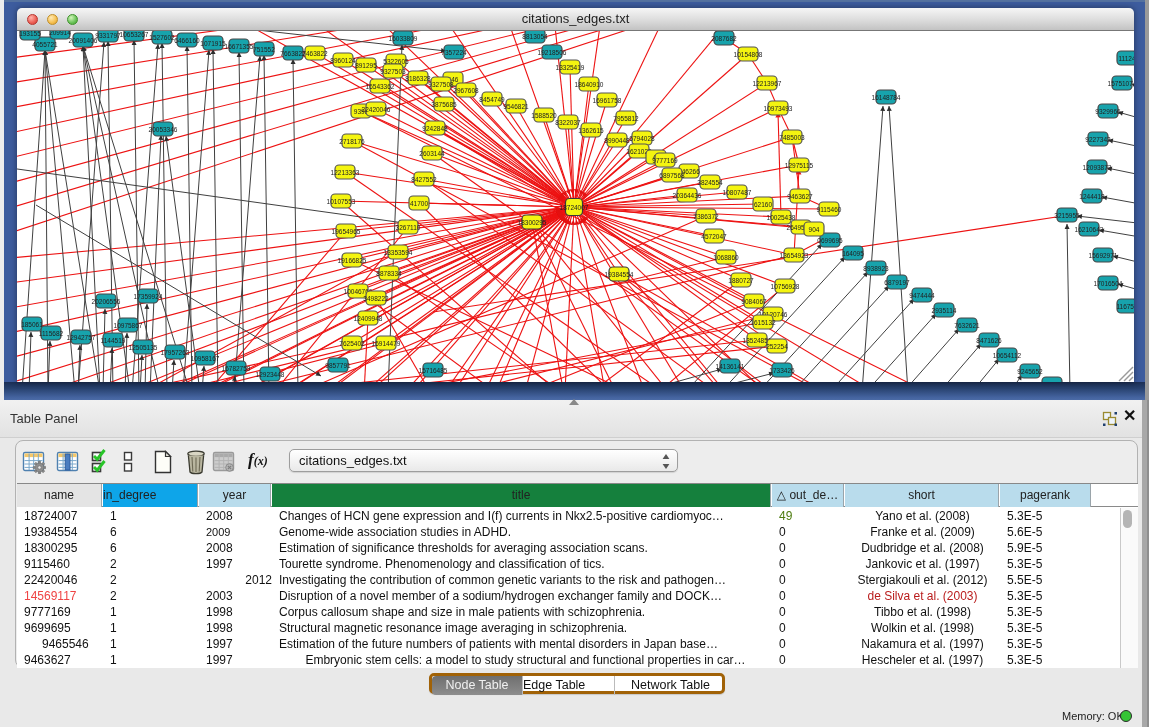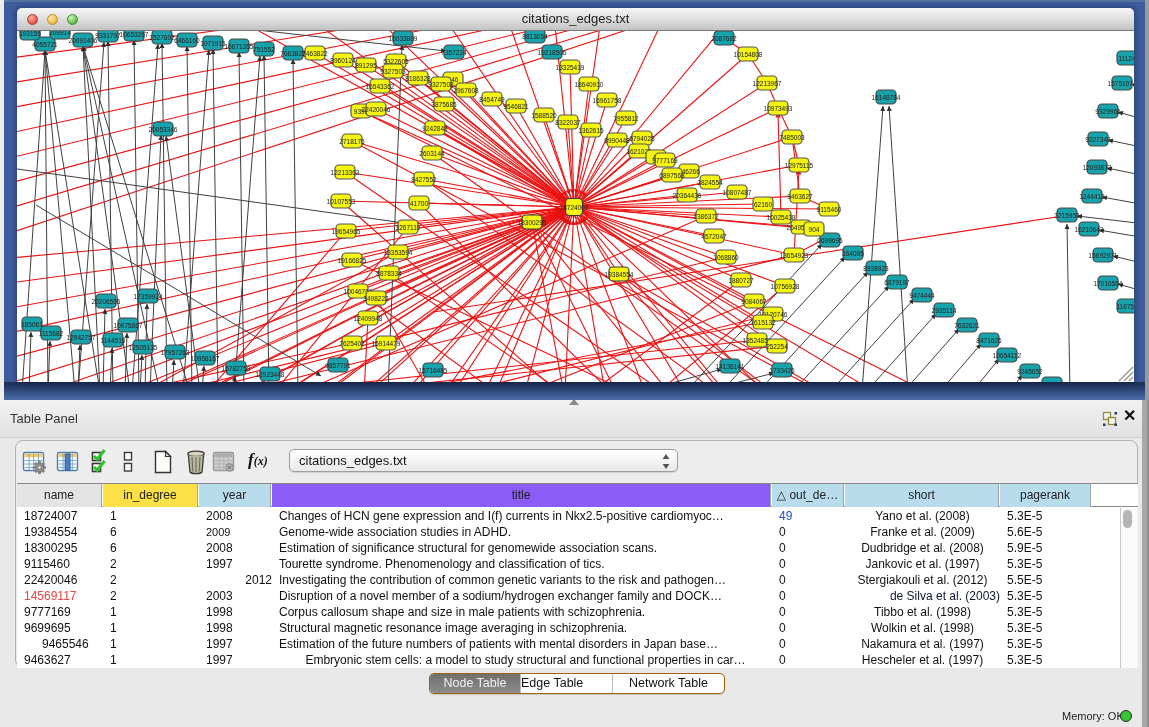--- a/index.html
+++ b/index.html
@@ -844,46 +844,46 @@
       <div class="abs" style="left:9px;top:0;line-height:22px;font-size:13px;color:#111">citations_edges.txt</div>
       <svg class="abs" style="right:6px;top:3px" width="10" height="17" viewBox="0 0 10 17">
         <path d="M5 1 L8.4 6 H1.6 Z" fill="#555"></path>
           <path d="M5 16 L8.4 11 H1.6 Z" fill="#555"></path>
       </svg>
     </div>
 
     <div class="abs" style="left:1px;top:42px;width:1121px;height:185px;background:#ffffff;border-top:1px solid #888;overflow:hidden">
       <div class="abs" style="left:0;top:0;width:1121px;height:23px;background:#ffffff;border-bottom:1px solid #8a8a8a">
           <div style="position:absolute;left:0px;top:0;width:85px;height:23px;background:#e4e4e4;border-right:1px solid #9aa4aa;text-align:center;line-height:23px;font-size:12px;color:#222;overflow:hidden">name</div>
-          <div style="position:absolute;left:86px;top:0;width:95px;height:23px;background:#fde047;border-right:1px solid #9aa4aa;text-align:center;line-height:23px;font-size:12px;color:#222;overflow:hidden">in_degree</div>
+          <div style="position:absolute;left:86px;top:0;width:95px;height:23px;background:#0ea5e9;border-right:1px solid #9aa4aa;text-align:left;line-height:23px;font-size:12px;color:#222;overflow:hidden">in_degree</div>
           <div style="position:absolute;left:182px;top:0;width:72px;height:23px;background:#b9dcec;border-right:1px solid #9aa4aa;text-align:center;line-height:23px;font-size:12px;color:#222;overflow:hidden">year</div>
-          <div style="position:absolute;left:255px;top:0;width:499px;height:23px;background:#8b5cf6;border-right:1px solid #9aa4aa;text-align:center;line-height:23px;font-size:12px;color:#222;overflow:hidden">title</div>
+          <div style="position:absolute;left:255px;top:0;width:499px;height:23px;background:#15803d;border-right:1px solid #9aa4aa;text-align:center;line-height:23px;font-size:12px;color:#222;overflow:hidden">title</div>
           <div style="position:absolute;left:755px;top:0;width:72px;height:23px;background:#b9dcec;border-right:1px solid #9aa4aa;text-align:center;line-height:23px;font-size:12px;color:#222;overflow:hidden">△ out_de…</div>
           <div style="position:absolute;left:828px;top:0;width:154px;height:23px;background:#b9dcec;border-right:1px solid #9aa4aa;text-align:center;line-height:23px;font-size:12px;color:#222;overflow:hidden">short</div>
           <div style="position:absolute;left:983px;top:0;width:91px;height:23px;background:#b9dcec;border-right:1px solid #9aa4aa;text-align:center;line-height:23px;font-size:12px;color:#222;overflow:hidden">pagerank</div>
         </div>
       <div class="abs" style="left:0;top:24px;width:1121px;height:160px;">
           <div style="position:absolute;left:0px;top:0px;width:86px;height:16px;line-height:16px;font-size:12px;color:#111;text-align:left;padding-left:7px;white-space:nowrap;overflow:hidden">18724007</div>
           <div style="position:absolute;left:86px;top:0px;width:96px;height:16px;line-height:16px;font-size:12px;color:#111;text-align:left;padding-left:7px;white-space:nowrap;overflow:hidden">1</div>
           <div style="position:absolute;left:182px;top:0px;width:73px;height:16px;line-height:16px;font-size:12px;color:#111;text-align:left;padding-left:7px;white-space:nowrap;overflow:hidden">2008</div>
           <div style="position:absolute;left:255px;top:0px;width:500px;height:16px;line-height:16px;font-size:12px;color:#111;text-align:left;padding-left:7px;white-space:nowrap;overflow:hidden">Changes of HCN gene expression and I(f) currents in Nkx2.5‑positive cardiomyoc…</div>
-          <div style="position:absolute;left:755px;top:0px;width:73px;height:16px;line-height:16px;font-size:12px;color:#1d4ed8;text-align:left;padding-left:7px;white-space:nowrap;overflow:hidden">49</div>
+          <div style="position:absolute;left:755px;top:0px;width:73px;height:16px;line-height:16px;font-size:12px;color:#4d7c0f;text-align:left;padding-left:7px;white-space:nowrap;overflow:hidden">49</div>
           <div style="position:absolute;left:828px;top:0px;width:155px;height:16px;line-height:16px;font-size:12px;color:#111;text-align:center;white-space:nowrap;overflow:hidden">Yano et al. (2008)</div>
           <div style="position:absolute;left:983px;top:0px;width:92px;height:16px;line-height:16px;font-size:12px;color:#111;text-align:left;padding-left:7px;white-space:nowrap;overflow:hidden">5.3E‑5</div>
           <div style="position:absolute;left:0px;top:16px;width:86px;height:16px;line-height:16px;font-size:12px;color:#111;text-align:left;padding-left:7px;white-space:nowrap;overflow:hidden">19384554</div>
           <div style="position:absolute;left:86px;top:16px;width:96px;height:16px;line-height:16px;font-size:12px;color:#111;text-align:left;padding-left:7px;white-space:nowrap;overflow:hidden">6</div>
           <div style="position:absolute;left:182px;top:16px;width:73px;height:16px;line-height:16px;font-size:11px;color:#111;text-align:left;padding-left:7px;white-space:nowrap;overflow:hidden">2009</div>
           <div style="position:absolute;left:255px;top:16px;width:500px;height:16px;line-height:16px;font-size:12px;color:#111;text-align:left;padding-left:7px;white-space:nowrap;overflow:hidden">Genome‑wide association studies in ADHD.</div>
           <div style="position:absolute;left:755px;top:16px;width:73px;height:16px;line-height:16px;font-size:12px;color:#111;text-align:left;padding-left:7px;white-space:nowrap;overflow:hidden">0</div>
           <div style="position:absolute;left:828px;top:16px;width:155px;height:16px;line-height:16px;font-size:12px;color:#111;text-align:center;white-space:nowrap;overflow:hidden">Franke et al. (2009)</div>
           <div style="position:absolute;left:983px;top:16px;width:92px;height:16px;line-height:16px;font-size:12px;color:#111;text-align:left;padding-left:7px;white-space:nowrap;overflow:hidden">5.6E‑5</div>
           <div style="position:absolute;left:0px;top:32px;width:86px;height:16px;line-height:16px;font-size:12px;color:#111;text-align:left;padding-left:7px;white-space:nowrap;overflow:hidden">18300295</div>
           <div style="position:absolute;left:86px;top:32px;width:96px;height:16px;line-height:16px;font-size:12px;color:#111;text-align:left;padding-left:7px;white-space:nowrap;overflow:hidden">6</div>
           <div style="position:absolute;left:182px;top:32px;width:73px;height:16px;line-height:16px;font-size:12px;color:#111;text-align:left;padding-left:7px;white-space:nowrap;overflow:hidden">2008</div>
-          <div style="position:absolute;left:255px;top:32px;width:500px;height:16px;line-height:16px;font-size:12px;color:#111;text-align:left;padding-left:7px;white-space:nowrap;overflow:hidden">Estimation of significance structural for genomewide association scans.</div>
+          <div style="position:absolute;left:255px;top:32px;width:500px;height:16px;line-height:16px;font-size:12px;color:#111;text-align:left;padding-left:7px;white-space:nowrap;overflow:hidden">Estimation of significance thresholds for averaging association scans.</div>
           <div style="position:absolute;left:755px;top:32px;width:73px;height:16px;line-height:16px;font-size:12px;color:#111;text-align:left;padding-left:7px;white-space:nowrap;overflow:hidden">0</div>
           <div style="position:absolute;left:828px;top:32px;width:155px;height:16px;line-height:16px;font-size:12px;color:#111;text-align:center;white-space:nowrap;overflow:hidden">Dudbridge et al. (2008)</div>
           <div style="position:absolute;left:983px;top:32px;width:92px;height:16px;line-height:16px;font-size:12px;color:#111;text-align:left;padding-left:7px;white-space:nowrap;overflow:hidden">5.9E‑5</div>
           <div style="position:absolute;left:0px;top:48px;width:86px;height:16px;line-height:16px;font-size:12px;color:#111;text-align:left;padding-left:7px;white-space:nowrap;overflow:hidden">9115460</div>
           <div style="position:absolute;left:86px;top:48px;width:96px;height:16px;line-height:16px;font-size:12px;color:#111;text-align:left;padding-left:7px;white-space:nowrap;overflow:hidden">2</div>
           <div style="position:absolute;left:182px;top:48px;width:73px;height:16px;line-height:16px;font-size:12px;color:#111;text-align:left;padding-left:7px;white-space:nowrap;overflow:hidden">1997</div>
           <div style="position:absolute;left:255px;top:48px;width:500px;height:16px;line-height:16px;font-size:12px;color:#111;text-align:left;padding-left:7px;white-space:nowrap;overflow:hidden">Tourette syndrome. Phenomenology and classification of tics.</div>
           <div style="position:absolute;left:755px;top:48px;width:73px;height:16px;line-height:16px;font-size:12px;color:#111;text-align:left;padding-left:7px;white-space:nowrap;overflow:hidden">0</div>
           <div style="position:absolute;left:828px;top:48px;width:155px;height:16px;line-height:16px;font-size:12px;color:#111;text-align:center;white-space:nowrap;overflow:hidden">Jankovic et al. (1997)</div>
           <div style="position:absolute;left:983px;top:48px;width:92px;height:16px;line-height:16px;font-size:12px;color:#111;text-align:left;padding-left:7px;white-space:nowrap;overflow:hidden">5.3E‑5</div>
@@ -892,21 +892,21 @@
           <div style="position:absolute;left:182px;top:64px;width:73px;height:16px;line-height:16px;font-size:12px;color:#111;text-align:right;padding-left:7px;white-space:nowrap;overflow:hidden">2012</div>
           <div style="position:absolute;left:255px;top:64px;width:500px;height:16px;line-height:16px;font-size:12px;color:#111;text-align:left;padding-left:7px;white-space:nowrap;overflow:hidden">Investigating the contribution of common genetic variants to the risk and pathogen…</div>
           <div style="position:absolute;left:755px;top:64px;width:73px;height:16px;line-height:16px;font-size:12px;color:#111;text-align:left;padding-left:7px;white-space:nowrap;overflow:hidden">0</div>
           <div style="position:absolute;left:828px;top:64px;width:155px;height:16px;line-height:16px;font-size:12px;color:#111;text-align:center;white-space:nowrap;overflow:hidden">Stergiakouli et al. (2012)</div>
           <div style="position:absolute;left:983px;top:64px;width:92px;height:16px;line-height:16px;font-size:12px;color:#111;text-align:left;padding-left:7px;white-space:nowrap;overflow:hidden">5.5E‑5</div>
           <div style="position:absolute;left:0px;top:80px;width:86px;height:16px;line-height:16px;font-size:12px;color:#ef4444;text-align:left;padding-left:7px;white-space:nowrap;overflow:hidden">14569117</div>
           <div style="position:absolute;left:86px;top:80px;width:96px;height:16px;line-height:16px;font-size:12px;color:#111;text-align:left;padding-left:7px;white-space:nowrap;overflow:hidden">2</div>
           <div style="position:absolute;left:182px;top:80px;width:73px;height:16px;line-height:16px;font-size:12px;color:#111;text-align:left;padding-left:7px;white-space:nowrap;overflow:hidden">2003</div>
           <div style="position:absolute;left:255px;top:80px;width:500px;height:16px;line-height:16px;font-size:12px;color:#111;text-align:left;padding-left:7px;white-space:nowrap;overflow:hidden">Disruption of a novel member of a sodium/hydrogen exchanger family and DOCK…</div>
           <div style="position:absolute;left:755px;top:80px;width:73px;height:16px;line-height:16px;font-size:12px;color:#111;text-align:left;padding-left:7px;white-space:nowrap;overflow:hidden">0</div>
-          <div style="position:absolute;left:828px;top:80px;width:155px;height:16px;line-height:16px;font-size:12px;color:#0f172a;text-align:right;white-space:nowrap;overflow:hidden">de Silva et al. (2003)</div>
+          <div style="position:absolute;left:828px;top:80px;width:155px;height:16px;line-height:16px;font-size:12px;color:#b91c1c;text-align:center;white-space:nowrap;overflow:hidden">de Silva et al. (2003)</div>
           <div style="position:absolute;left:983px;top:80px;width:92px;height:16px;line-height:16px;font-size:12px;color:#111;text-align:left;padding-left:7px;white-space:nowrap;overflow:hidden">5.3E‑5</div>
           <div style="position:absolute;left:0px;top:96px;width:86px;height:16px;line-height:16px;font-size:12px;color:#111;text-align:left;padding-left:7px;white-space:nowrap;overflow:hidden">9777169</div>
           <div style="position:absolute;left:86px;top:96px;width:96px;height:16px;line-height:16px;font-size:12px;color:#111;text-align:left;padding-left:7px;white-space:nowrap;overflow:hidden">1</div>
           <div style="position:absolute;left:182px;top:96px;width:73px;height:16px;line-height:16px;font-size:12px;color:#111;text-align:left;padding-left:7px;white-space:nowrap;overflow:hidden">1998</div>
           <div style="position:absolute;left:255px;top:96px;width:500px;height:16px;line-height:16px;font-size:12px;color:#111;text-align:left;padding-left:7px;white-space:nowrap;overflow:hidden">Corpus callosum shape and size in male patients with schizophrenia.</div>
           <div style="position:absolute;left:755px;top:96px;width:73px;height:16px;line-height:16px;font-size:12px;color:#111;text-align:left;padding-left:7px;white-space:nowrap;overflow:hidden">0</div>
           <div style="position:absolute;left:828px;top:96px;width:155px;height:16px;line-height:16px;font-size:12px;color:#111;text-align:center;white-space:nowrap;overflow:hidden">Tibbo et al. (1998)</div>
           <div style="position:absolute;left:983px;top:96px;width:92px;height:16px;line-height:16px;font-size:12px;color:#111;text-align:left;padding-left:7px;white-space:nowrap;overflow:hidden">5.3E‑5</div>
           <div style="position:absolute;left:0px;top:112px;width:86px;height:16px;line-height:16px;font-size:12px;color:#111;text-align:left;padding-left:7px;white-space:nowrap;overflow:hidden">9699695</div>
           <div style="position:absolute;left:86px;top:112px;width:96px;height:16px;line-height:16px;font-size:12px;color:#111;text-align:left;padding-left:7px;white-space:nowrap;overflow:hidden">1</div>
@@ -930,21 +930,21 @@
           <div style="position:absolute;left:828px;top:144px;width:155px;height:16px;line-height:16px;font-size:12px;color:#111;text-align:center;white-space:nowrap;overflow:hidden">Hescheler et al. (1997)</div>
           <div style="position:absolute;left:983px;top:144px;width:92px;height:16px;line-height:16px;font-size:12px;color:#111;text-align:left;padding-left:7px;white-space:nowrap;overflow:hidden">5.3E‑5</div>
         </div>
 
       <div class="abs" style="left:1103px;top:24px;width:18px;height:160px;background:#fafafa;border-left:1px solid #c9c9c9">
         <div class="abs" style="left:2px;top:2px;width:9px;height:18px;border-radius:5px;background:#b5b5b5"></div>
       </div>
     </div>
   </div>
 
-  <div class="abs" style="left:429px;top:273px;width:296px;height:21px;border:1px solid #a16207;border-radius:5px;background:#ffffff;box-shadow:0 1px 1px rgba(0,0,0,0.15)">
+  <div class="abs" style="left:429px;top:273px;width:296px;height:21px;border:3px solid #a16207;border-radius:5px;background:#ffffff;box-shadow:0 1px 1px rgba(0,0,0,0.15)">
     <div class="abs" style="left:0;top:0;width:90px;height:19px;border-radius:4px 0 0 4px;background:linear-gradient(#6f6f6f,#8d8d8d);color:#f0f0f0;text-align:center;line-height:19px;font-size:12.5px">Node Table</div>
     <div class="abs" style="left:90px;top:0;width:92px;height:19px;border-left:1px solid #bbb;color:#111;text-align:left;line-height:19px;font-size:12.5px">Edge Table</div>
     <div class="abs" style="left:182px;top:0;width:112px;height:19px;border-left:1px solid #bbb;color:#111;text-align:center;line-height:19px;font-size:12.5px">Network Table</div>
   </div>
 
   <div class="abs" style="left:1062px;top:310px;font-size:11px;color:#222">Memory: OK</div>
   <div class="abs" style="left:1120px;top:310px;width:12px;height:12px;border-radius:50%;background:#35c435;border:1px solid #2c2c2c"></div>
 </div>
 
 </body></html>

